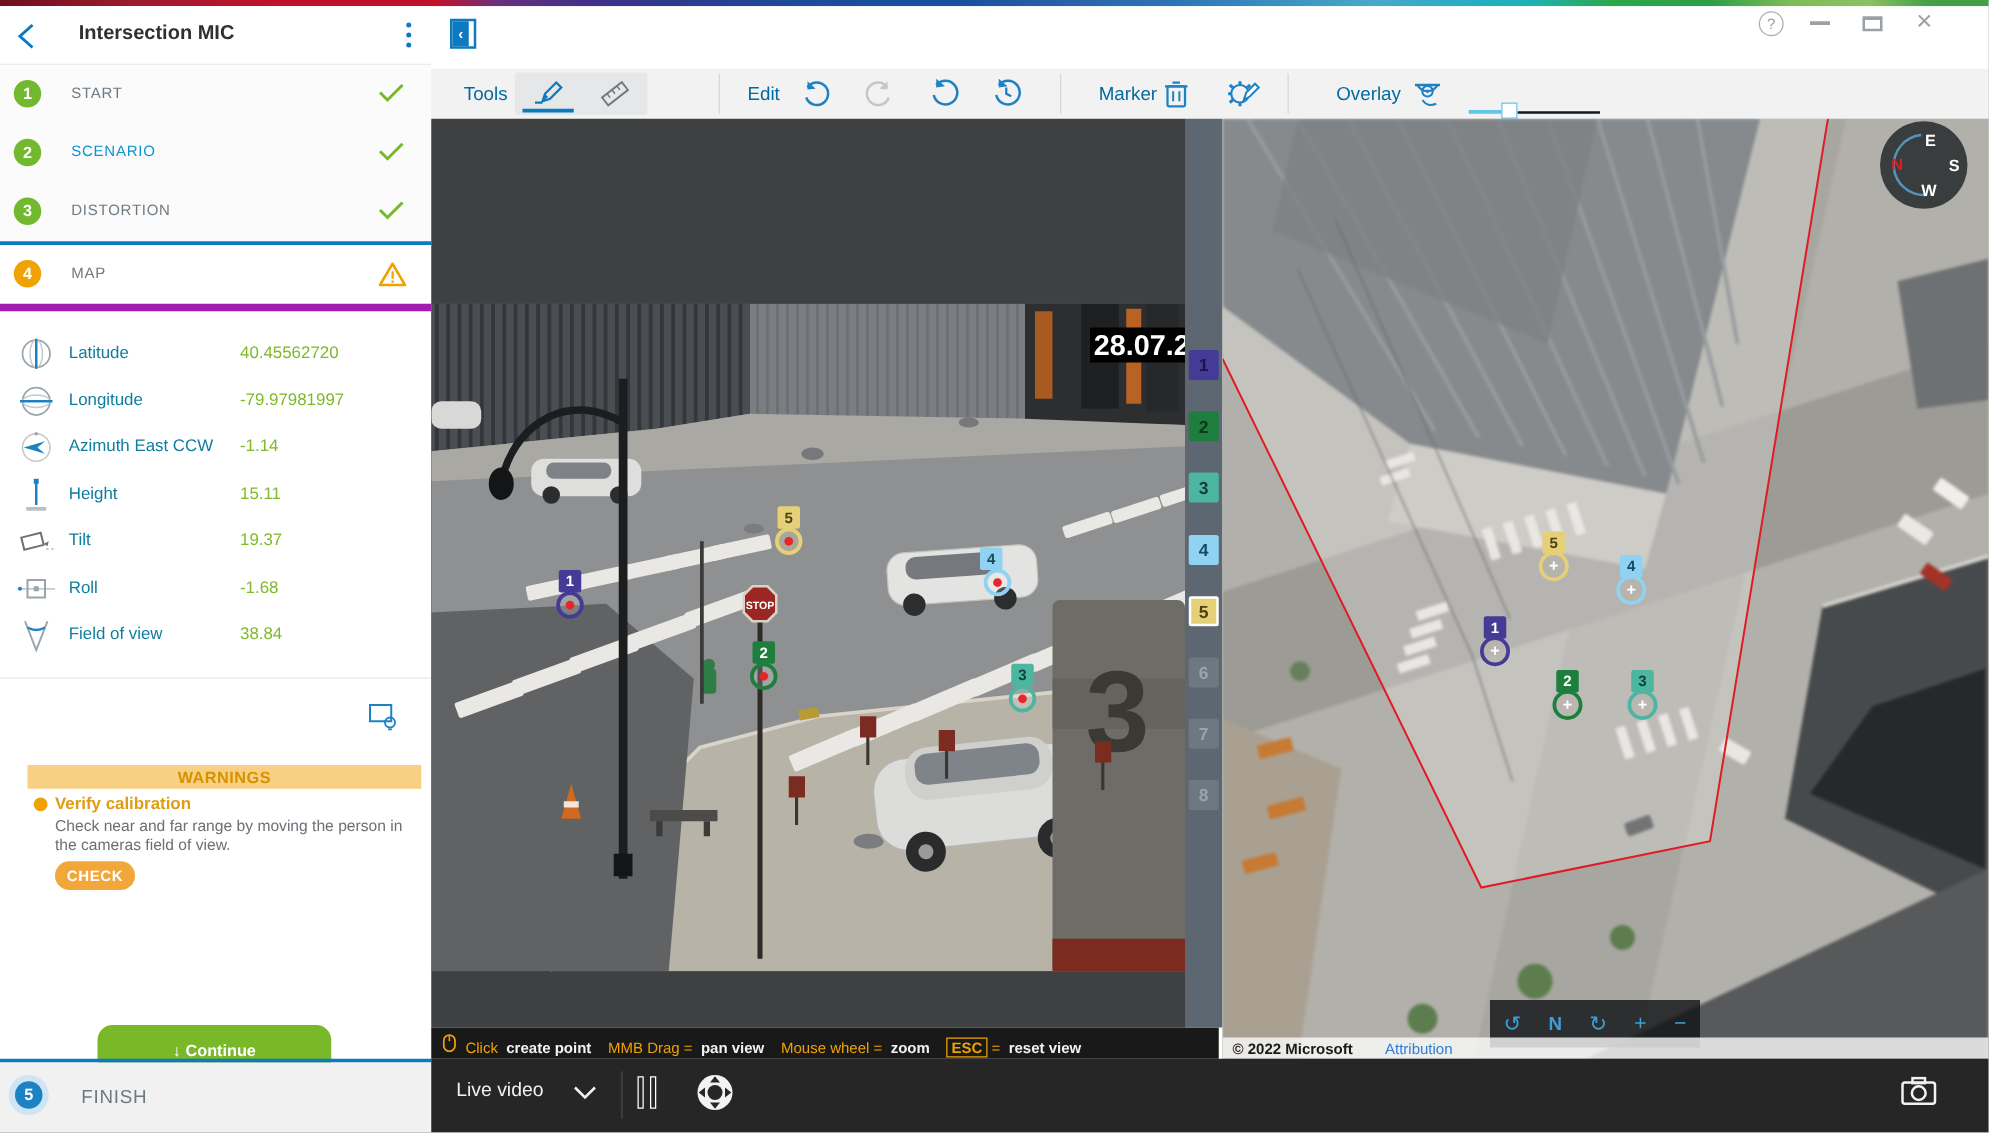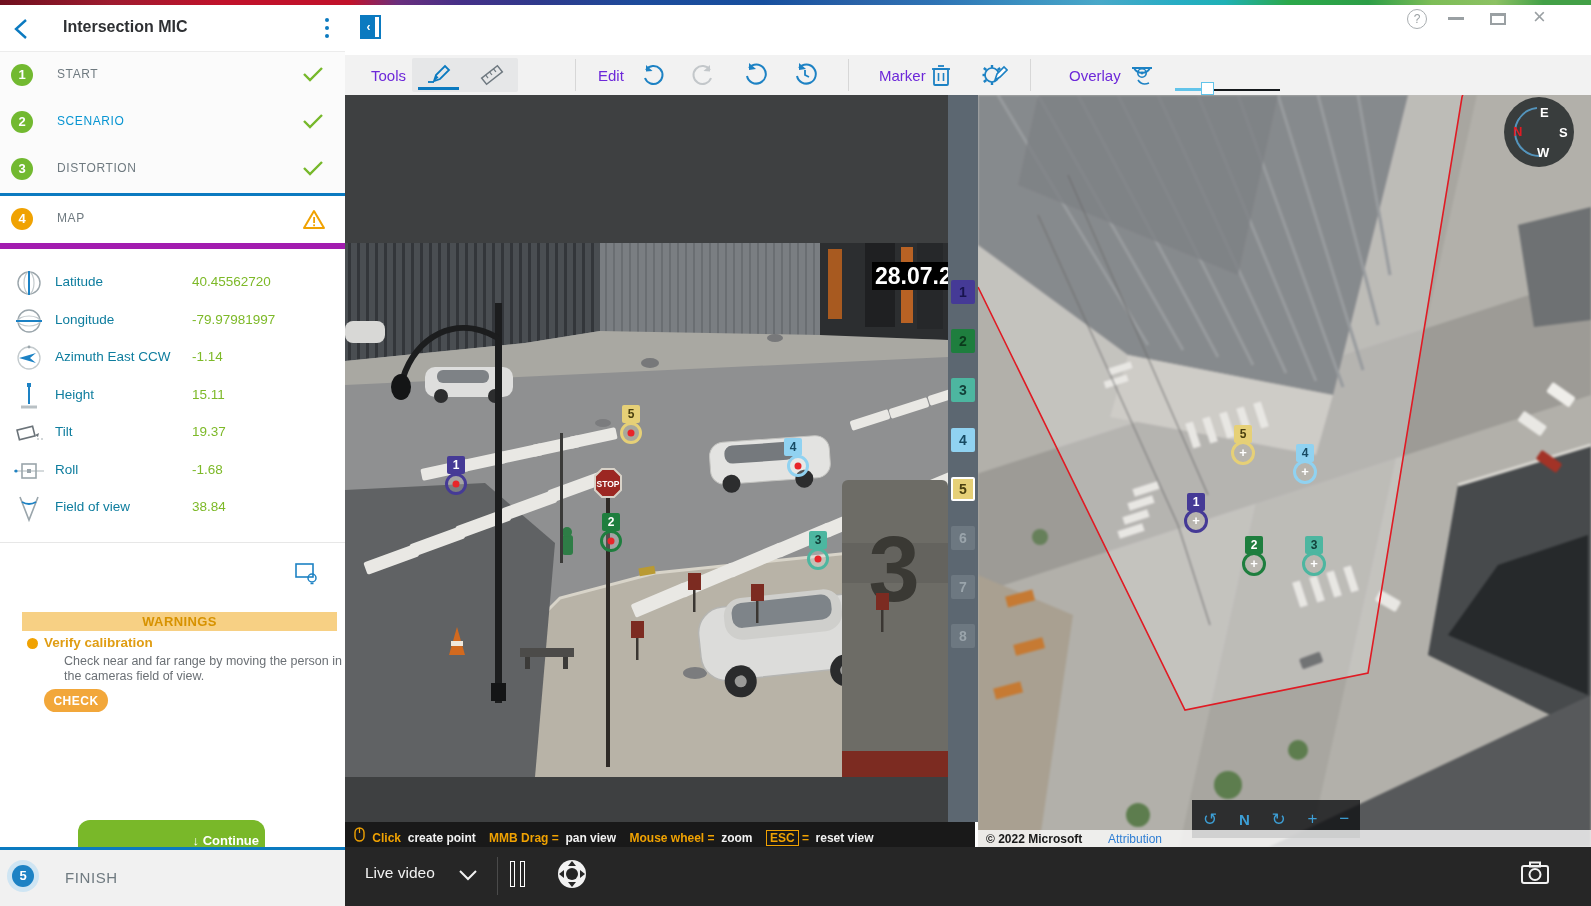--- a/index.html
+++ b/index.html
@@ -32,61 +32,61 @@
   .field-icon{position:absolute;left:12px;top:5px;width:34px;height:30px;}
   .field-label{position:absolute;left:55px;top:11px;font-size:13.5px;color:#0e7d9e;}
   .field-value{position:absolute;left:192px;top:11px;font-size:13.5px;color:#7db928;}
   .sb-divider{left:0;width:345px;height:1px;background:#e7e7e7;}
   .hint-text{left:10px;top:551px;width:272px;font-size:12.5px;line-height:16px;color:#54585c;}
   .hint-icon{left:294px;top:557px;width:26px;height:24px;}
   .warn-banner{left:22px;top:607px;width:315px;height:19px;background:#f7d084;color:#d79200;
     font-size:13px;font-weight:bold;text-align:center;line-height:19px;letter-spacing:.4px;}
   .warn-bullet{left:27px;top:633px;width:11px;height:11px;border-radius:50%;background:#f0a202;}
   .warn-title{left:44px;top:630px;font-size:13.5px;font-weight:bold;color:#e09d13;}
-  .warn-body{left:44px;top:649px;width:280px;font-size:12.5px;line-height:15px;color:#6b7075;margin-left:20px;}
+  .warn-body{left:44px;top:649px;width:280px;font-size:12.5px;line-height:15px;color:#6b7075;}
   .check-btn{left:44px;top:684px;width:64px;height:23px;border-radius:12px;background:#f2a73a;border:none;
     color:#fff;font-size:12px;font-weight:bold;letter-spacing:.5px;cursor:pointer;}
   .continue-btn{left:78px;top:815px;width:187px;height:40px;border-radius:12px;background:#79b829;border:none;
-    color:#fff;font-size:13px;font-weight:bold;cursor:pointer;text-align:right;}
+    color:#fff;font-size:13px;font-weight:bold;cursor:pointer;}
   .finish-line{left:0;top:842px;width:345px;height:3px;background:#0b7ac0;}
   .finish-row{left:0;top:845px;width:345px;height:56px;background:#f1f1f1;}
   .finish-halo{position:absolute;left:7px;top:10px;width:32px;height:32px;border-radius:50%;background:#cfe5f3;}
   .finish-circle{position:absolute;left:12px;top:15px;width:22px;height:22px;border-radius:50%;background:#1d82c4;
     color:#fff;font-size:13px;font-weight:bold;text-align:center;line-height:22px;}
   .finish-label{position:absolute;left:65px;top:19px;font-size:15px;letter-spacing:.6px;color:#6f7a80;}
   
   .titlebar{left:345px;top:5px;width:1246px;height:50px;background:#fff;}
   .collapse-btn{left:15px;top:10px;width:21px;height:24px;border:2px solid #0b7ac0;cursor:pointer;background:#fff;}
   .collapse-btn .fillpart{position:absolute;left:0;top:0;width:13px;height:20px;background:#0b7ac0;
     color:#fff;font-size:12px;line-height:20px;text-align:center;font-weight:bold;}
   .wc{position:absolute;top:4px;color:#9aa0a3;cursor:pointer;}
   .wc-help{left:1062px;width:20px;height:20px;border:1.5px solid #a9aeb1;border-radius:50%;
     font-size:12px;text-align:center;line-height:19px;}
   .wc-min{left:1103px;top:12px;width:16px;height:2.5px;background:#9aa0a3;}
   .wc-max{left:1145px;top:8px;width:16px;height:12px;border:2px solid #9aa0a3;border-top-width:3px;}
   .wc-close{left:1188px;top:1px;font-size:22px;line-height:22px;}
   .toolbar{left:345px;top:55px;width:1246px;height:40px;background:#f2f2f2;}
-  .tb-label{position:absolute;top:12px;font-size:15px;color:#6d28d9;}
+  .tb-label{position:absolute;top:12px;font-size:15px;color:#0369a1;}
   .tb-divider{position:absolute;top:4px;width:1px;height:32px;background:#d7d7d7;}
   .tool-group{position:absolute;left:67px;top:3px;width:106px;height:34px;background:#e6e7e8;border-radius:2px;}
   .tool-btn{position:absolute;top:0;width:53px;height:34px;cursor:pointer;}
   .tool-underline{position:absolute;left:6px;bottom:2px;width:41px;height:3px;background:#0b7ac0;}
   .icon-btn{position:absolute;top:7px;width:26px;height:26px;cursor:pointer;}
   .slider{position:absolute;left:830px;top:27px;width:105px;height:14px;cursor:pointer;}
   .slider .trackL{position:absolute;left:0;top:6px;width:32px;height:3px;background:#62c4ea;}
   .slider .trackR{position:absolute;left:32px;top:6.5px;width:73px;height:2px;background:#15191c;}
   .slider .handle{position:absolute;left:26px;top:0;width:13px;height:13px;background:#fff;border:1.5px solid #62c4ea;}
   
   .camera-panel{left:345px;top:95px;width:603px;height:727px;background:#3e4041;overflow:hidden;}
   .camera-scene{position:absolute;left:0;top:148px;width:603px;height:534px;}
   .timestamp{position:absolute;left:527px;top:167px;width:92px;height:28px;background:#000;color:#fff;
     font-size:23px;font-weight:bold;line-height:28px;padding-left:3px;overflow:hidden;white-space:nowrap;}
   .hint-bar{left:345px;top:822px;width:630px;height:25px;background:#191919;color:#e8e8e8;font-size:12px;}
   .hint-bar span{position:relative;top:5px;}
-  .hk{color:#f0a202;font-weight:bold;} .ha{color:#f2f2f2;font-weight:bold;}
+  .hk{color:#f0a202;font-weight:normal;} .ha{color:#f2f2f2;font-weight:bold;}
   .esc-box{border:1.5px solid #f0a202;padding:0 3px;color:#f0a202;font-weight:bold;}
   .mouse-ico{position:relative;top:7px;margin-left:9px;margin-right:4px;display:inline-block;}
   .point-strip{left:948px;top:95px;width:30px;height:727px;background:#5c6771;}
   .chip{position:absolute;width:24px;height:24px;border-radius:2px;font-size:14px;font-weight:bold;
     text-align:center;line-height:24px;cursor:pointer;}
   .strip-chip{left:3px;}
   .chip.sel{border:2px solid #fff;line-height:20px;}
   .pc1{background:#453a96;color:#18144e;} .pc2{background:#1e7e3e;color:#0b3a1c;}
   .pc3{background:#4db6a0;color:#123f38;} .pc4{background:#90d2f1;color:#174a63;}
   .pc5{background:#e6d077;color:#4a4010;} .pcg{background:#6d7881;color:#9aa4ab;}

